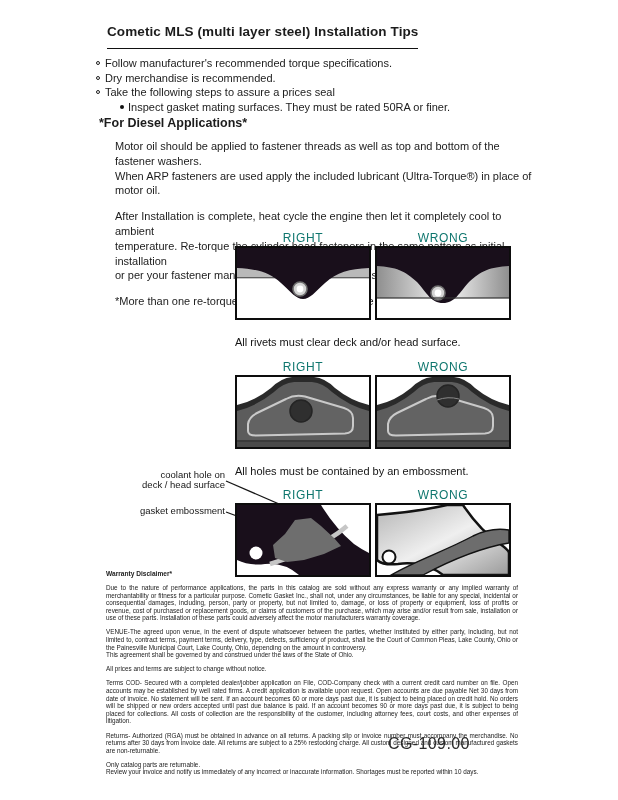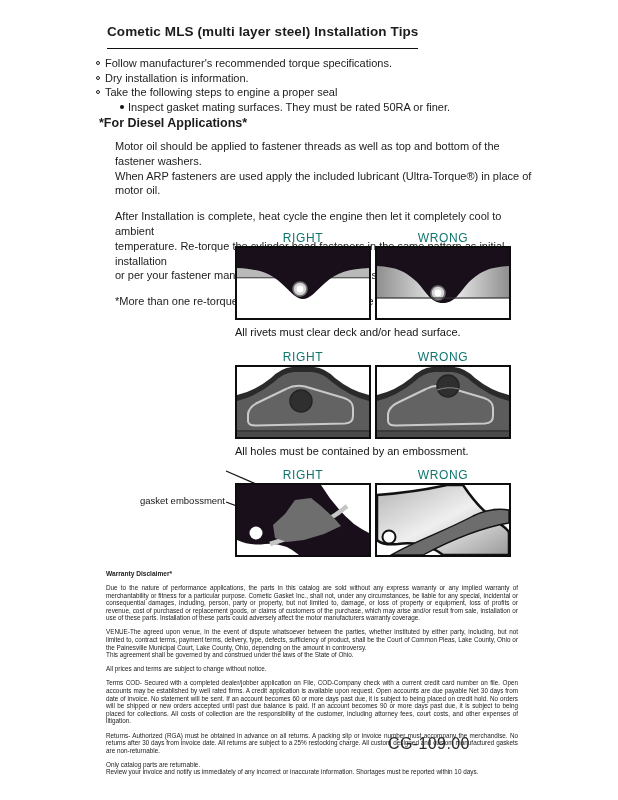--- a/index.html
+++ b/index.html
@@ -25,21 +25,21 @@
   .diesel-heading { font-size:12.5px; font-weight:bold; margin:0 0 9px 4px; }
   .diesel-p { font-size:11px; line-height:14.8px; margin:0 0 11px 20px; white-space:pre-line; }
   
   .diagram-block { position:absolute; left:235px; top:231px; width:276px; }
   .d-row { position:relative; margin-bottom:11px; }
   .d-heads { display:flex; gap:4px; }
   .d-head { width:136px; text-align:center; font-size:12px; letter-spacing:.6px; color:#0f766e; }
   .d-boxes { display:flex; gap:4px; margin-top:1px; }
   .d-box { width:136px; height:74px; border:2px solid #0d0d0d; background:#fff; }
   .d-box svg { display:block; width:132px; height:70px; }
-  .d-caption { font-size:11px; line-height:12.5px; margin-top:6px; color:#141414; white-space:pre-line; }
+  .d-caption { font-size:11px; line-height:12.5px; margin-top:16px; color:#141414; white-space:pre-line; }
   .d-label { position:absolute; left:-122px; width:112px; text-align:right;
     font-size:9.5px; line-height:10.5px; color:#161616; white-space:pre-line; }
   .leader-svg { position:absolute; left:-12px; top:112px; width:92px; height:62px; pointer-events:none; }
   
   .legal-block { position:absolute; left:106px; top:570px; width:412px; color:#222; }
   .legal-heading { font-size:6.6px; font-weight:bold; margin-bottom:7px; }
   .legal-p { font-size:6.35px; line-height:7.6px; margin-bottom:6.5px; white-space:pre-line; text-align:justify; }
   .legal-p.last { text-align:left; }
   
   .page-number { position:absolute; left:388px; top:735px; font-size:16px; letter-spacing:.4px; color:#2a2a2a; }
@@ -50,25 +50,25 @@
 <div class="page">
 
   <div class="tips-block">
     <h1 class="doc-title">Cometic MLS (multi layer steel) Installation Tips</h1>
     <div class="bullet-line">
       <span class="b-marker"></span>
       <span>Follow manufacturer's recommended torque specifications.</span>
     </div>
     <div class="bullet-line">
       <span class="b-marker"></span>
-      <span>Dry installation is information.</span>
+      <span>Dry merchandise is recommended.</span>
     </div>
     <div class="bullet-line">
       <span class="b-marker"></span>
-      <span>Take the following steps to engine a proper seal</span>
+      <span>Take the following steps to assure a prices seal</span>
     </div>
     <div class="bullet-line sub-line">
       <span class="s-marker"></span>
       <span>Inspect gasket mating surfaces.  They must be rated 50RA or finer.</span>
     </div>
   </div>
 
   <div class="diesel-block">
     <h2 class="diesel-heading">*For Diesel Applications*</h2>
     <p class="diesel-p">Motor oil should be applied to fastener threads as well as top and bottom of the fastener washers.
@@ -143,20 +143,22 @@
             <path d="M0,34 Q20,29 37,15 Q46,6 57,5 H75 Q86,6 95,15 Q112,29 132,34 V63 H0 Z" fill="#5c5c5c"></path>
             <rect x="0" y="63" width="132" height="2" fill="#3a3a3a"></rect>
             <rect x="0" y="65" width="132" height="5" fill="#4a4a4a"></rect>
             <path d="M11,54 L11,47 Q12,40 20,36 L49,22 Q58,17 68,19.5 L107,31 Q116,34 116,41 L116,49 Q116,56 108,56.5 L19,58.5 Q11,58.5 11,54 Z" fill="#636363" stroke="#c9c9c9" stroke-width="2"></path>
             <circle cx="71" cy="19" r="11" fill="#2f2f2f" stroke="#242424" stroke-width="1.5"></circle>
             <path d="M60,23 Q71,19 82,22" fill="none" stroke="#8a8a8a" stroke-width="1"></path>
           </svg>
         </div>
       </div>
       <div class="d-caption">All holes must be contained by an embossment.</div>
+      <div class="d-label" style="top:110px;">coolant hole on
+deck / head surface</div>
       <div class="d-label" style="top:146px;">gasket embossment</div>
       <svg class="leader-svg" viewBox="0 0 92 62">
         <line x1="3" y1="9" x2="70" y2="38" stroke="#161616" stroke-width="1.3"></line>
         <line x1="3" y1="40" x2="38" y2="53" stroke="#161616" stroke-width="1.3"></line>
       </svg>
     </div>
 
     <div class="d-row">
       <div class="d-heads">
         <div class="d-head">RIGHT</div>

